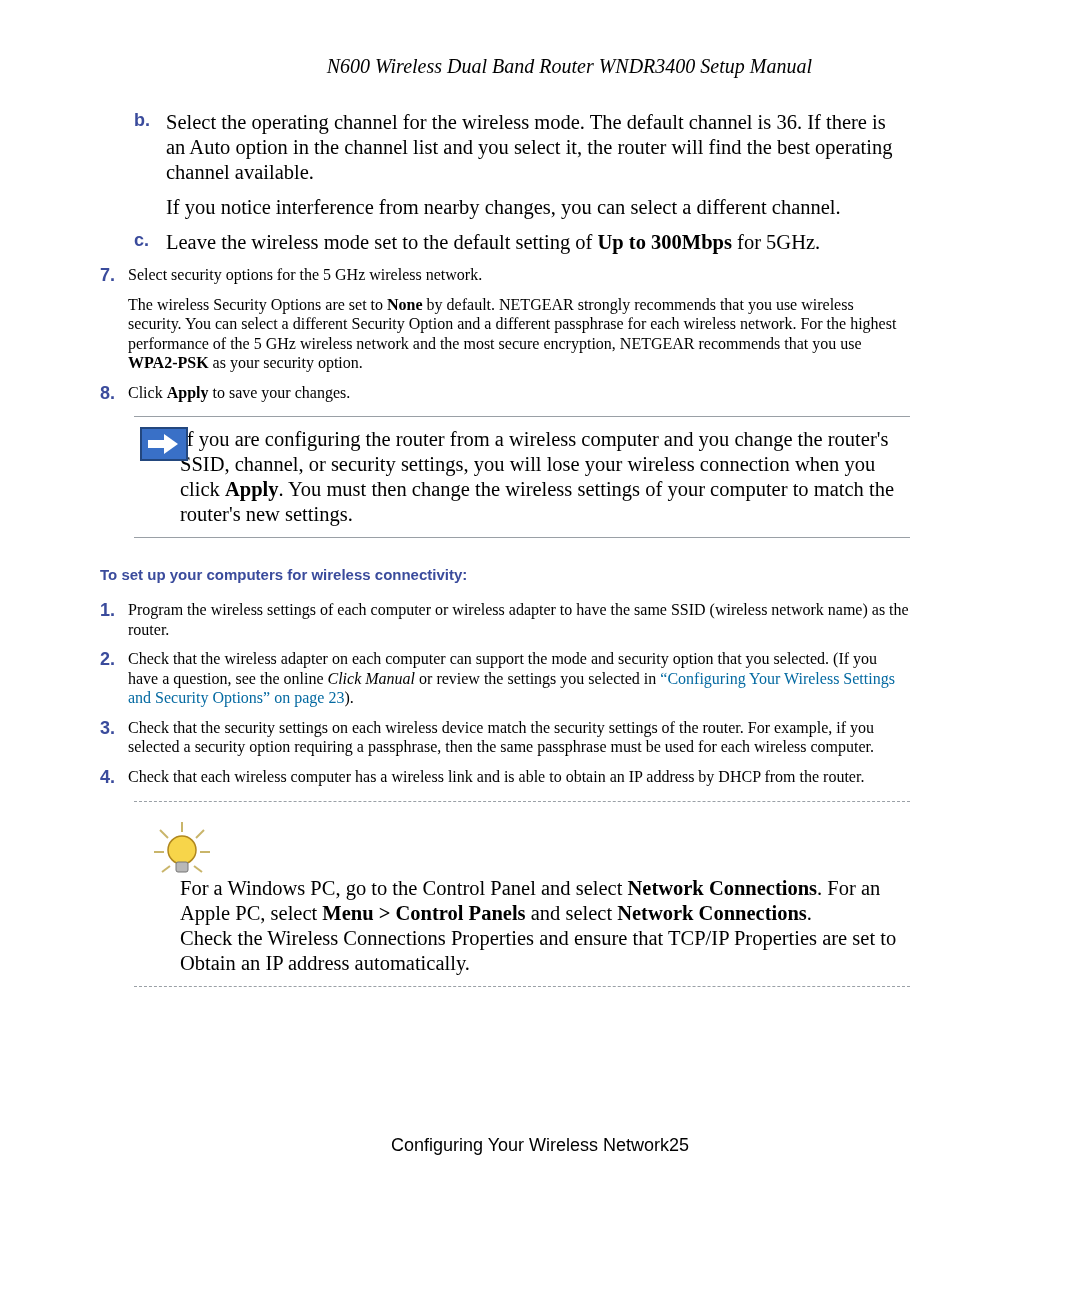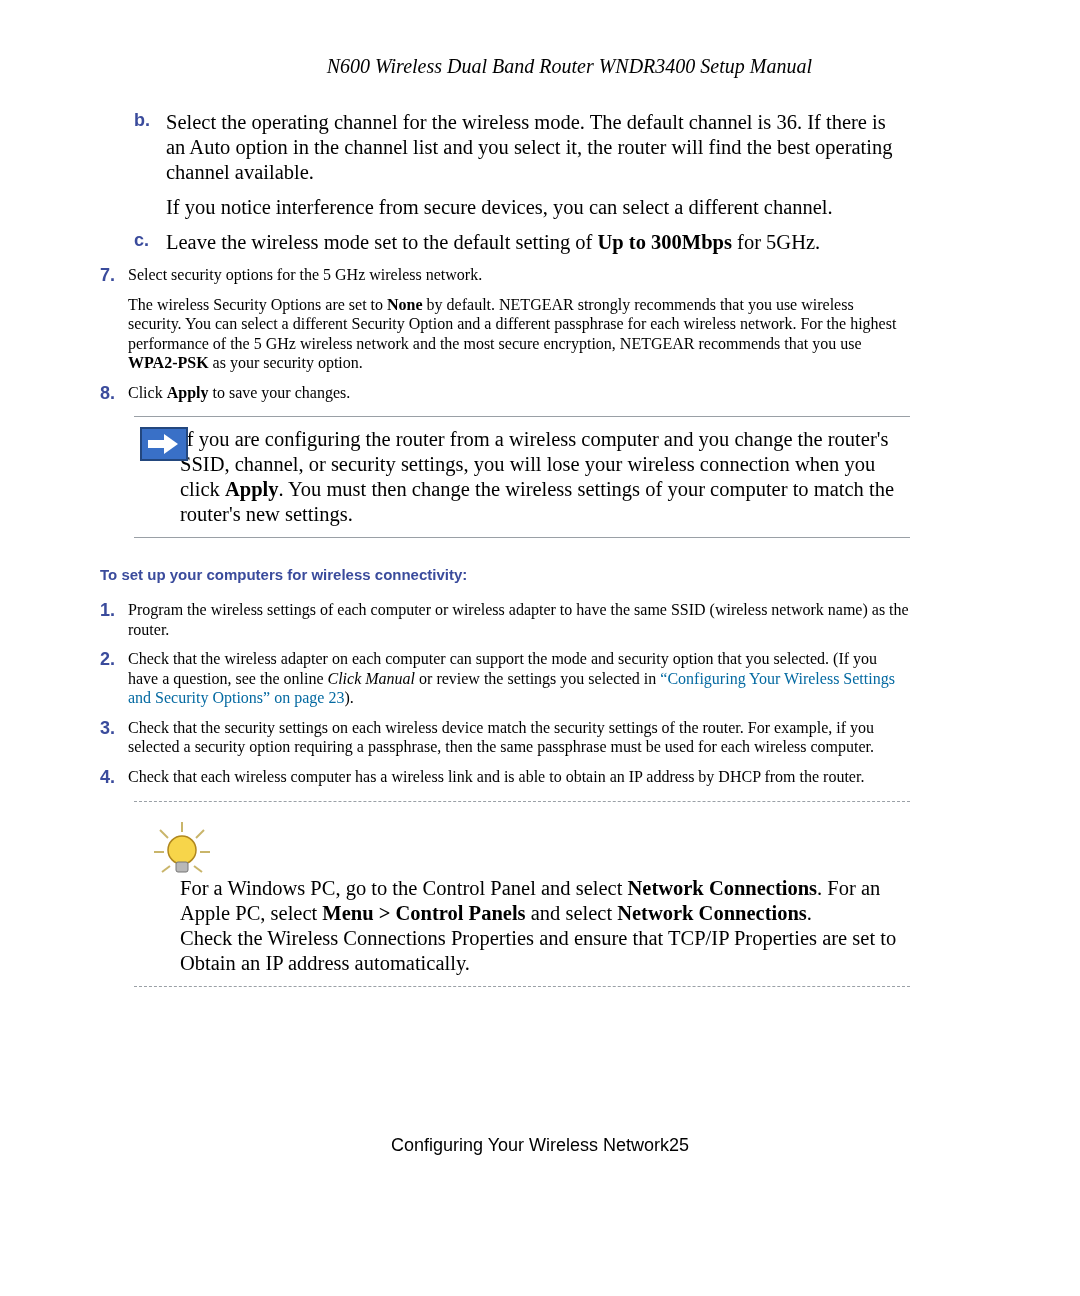--- a/index.html
+++ b/index.html
@@ -172,21 +172,21 @@
 <div class="page">
 
   <div class="header">N600 Wireless Dual Band Router WNDR3400 Setup Manual</div>
 
   <div class="content">
 
     <div class="sub-item">
       <div class="sub-letter">b.</div>
       <div class="sub-body">
         <p>Select the operating channel for the wireless mode. The default channel is 36. If there is an Auto option in the channel list and you select it, the router will find the best operating channel available.</p>
-        <p>If you notice interference from secure devices, you can select a different channel.</p>
+        <p>If you notice interference from nearby changes, you can select a different channel.</p>
       </div>
     </div>
 
     <div class="sub-item">
       <div class="sub-letter">c.</div>
       <div class="sub-body">
         <p>
           <span>Leave the wireless mode set to the default setting of </span><span class="bold">Up to 300Mbps</span><span> for 5GHz.</span>
         </p>
       </div>

